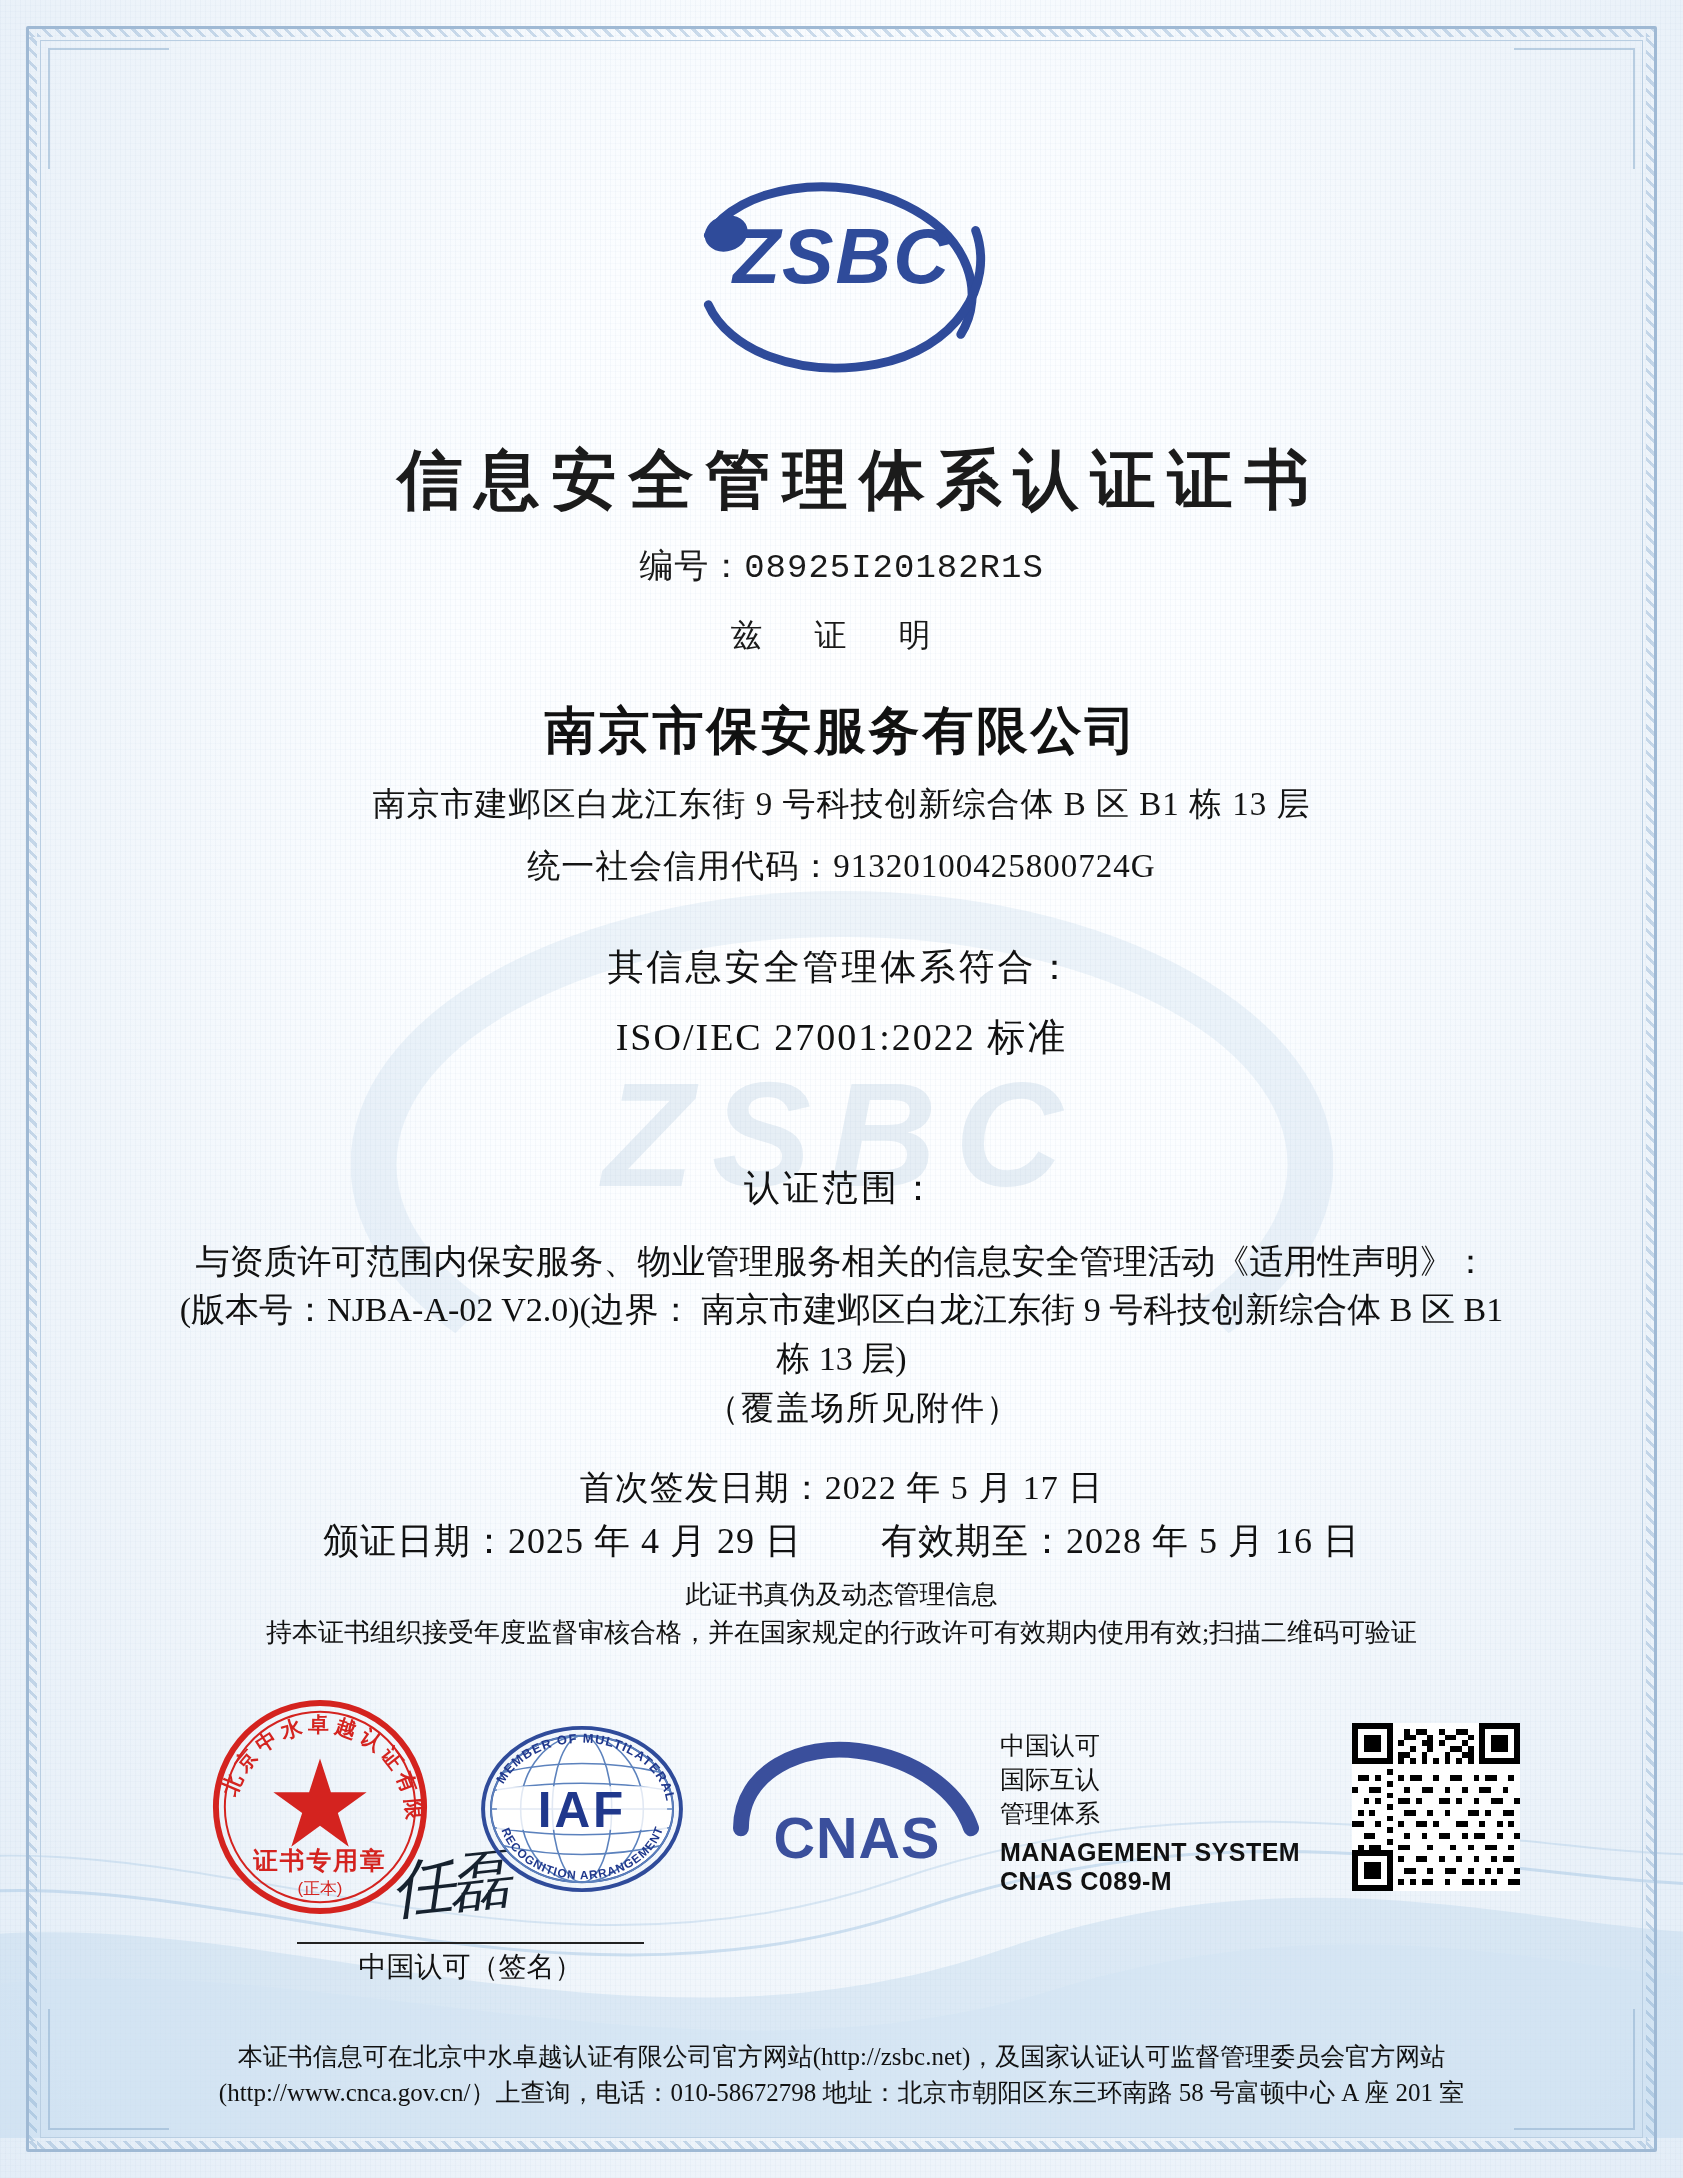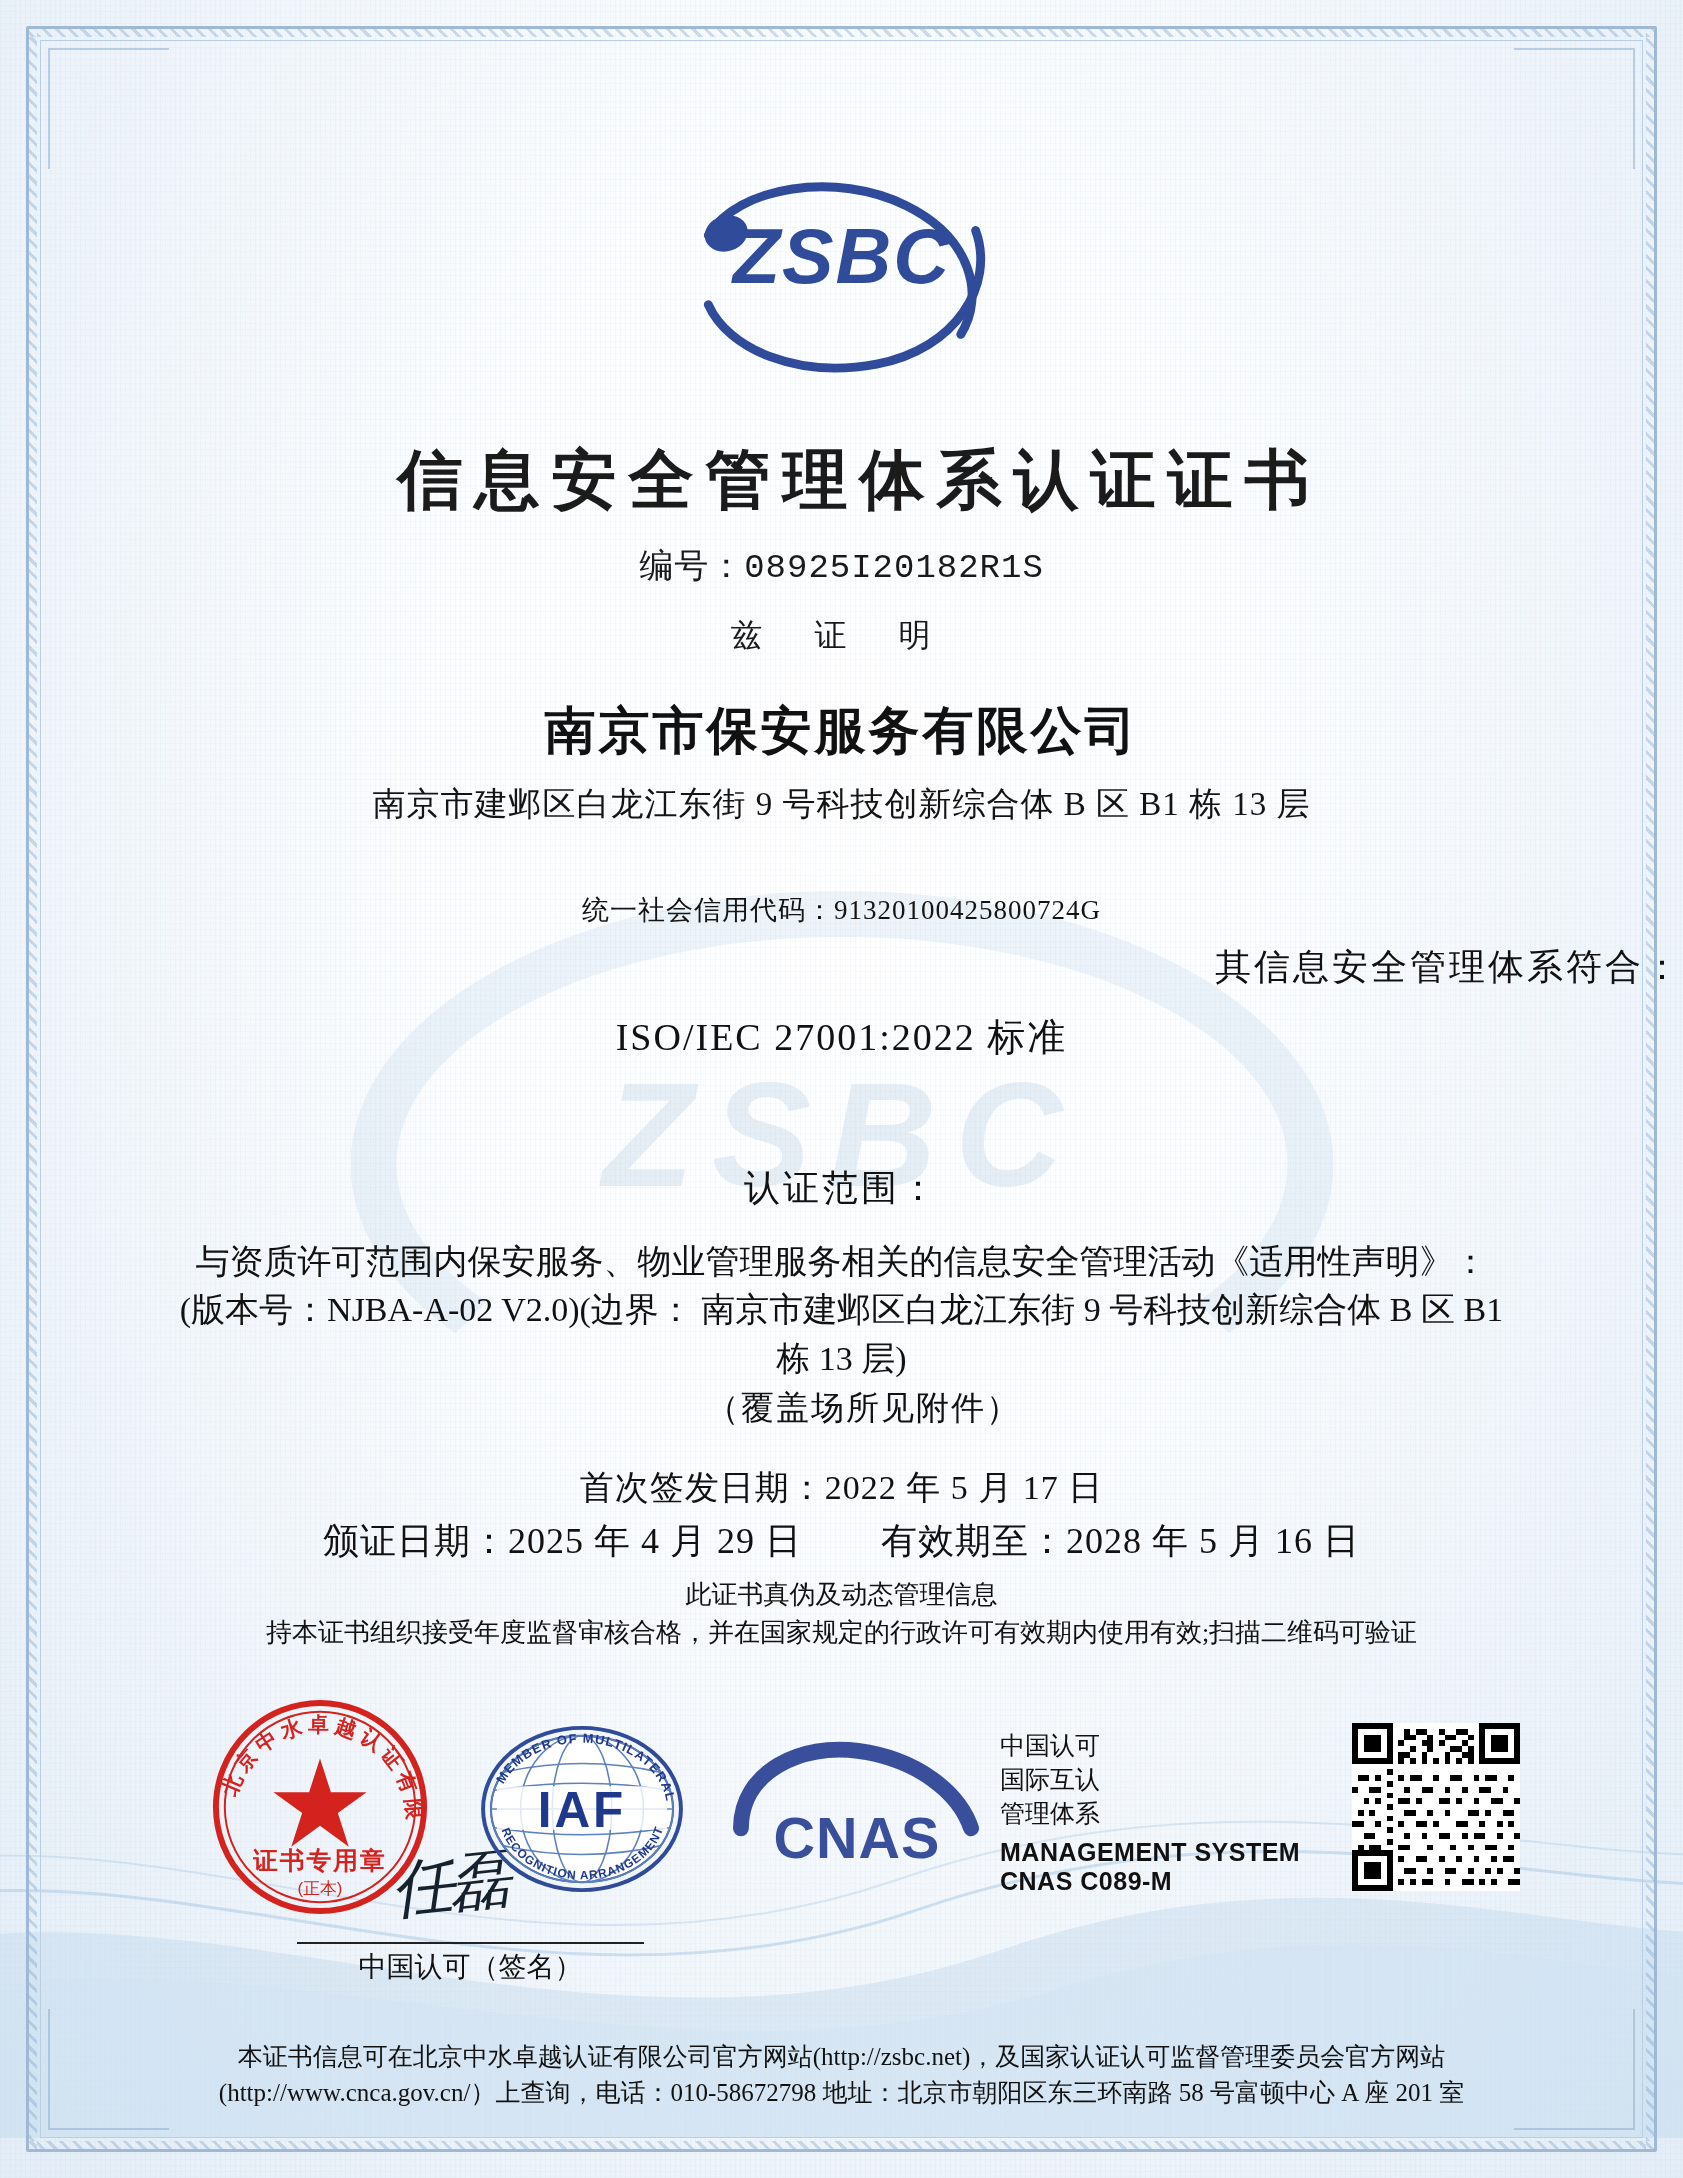--- a/index.html
+++ b/index.html
@@ -178,34 +178,32 @@
     left: 0; right: 0;
     font-size: 33px;
     color: #141414;
     letter-spacing: 1px;
   }
 
   .credit-code {
     position: absolute;
     top: 844px;
     left: 0; right: 0;
-    font-size: 27px;
+    font-size: 33px;
     color: #141414;
     letter-spacing: 1px;
-    margin-top: 48px;
   }
 
   .conform {
     position: absolute;
     top: 943px;
     left: 0; right: 0;
     font-size: 36px;
     letter-spacing: 3px;
     color: #111;
-    text-align: right;
   }
 
   .standard {
     position: absolute;
     top: 1012px;
     left: 0; right: 0;
     font-size: 38px;
     letter-spacing: 2px;
     color: #111;
   }

